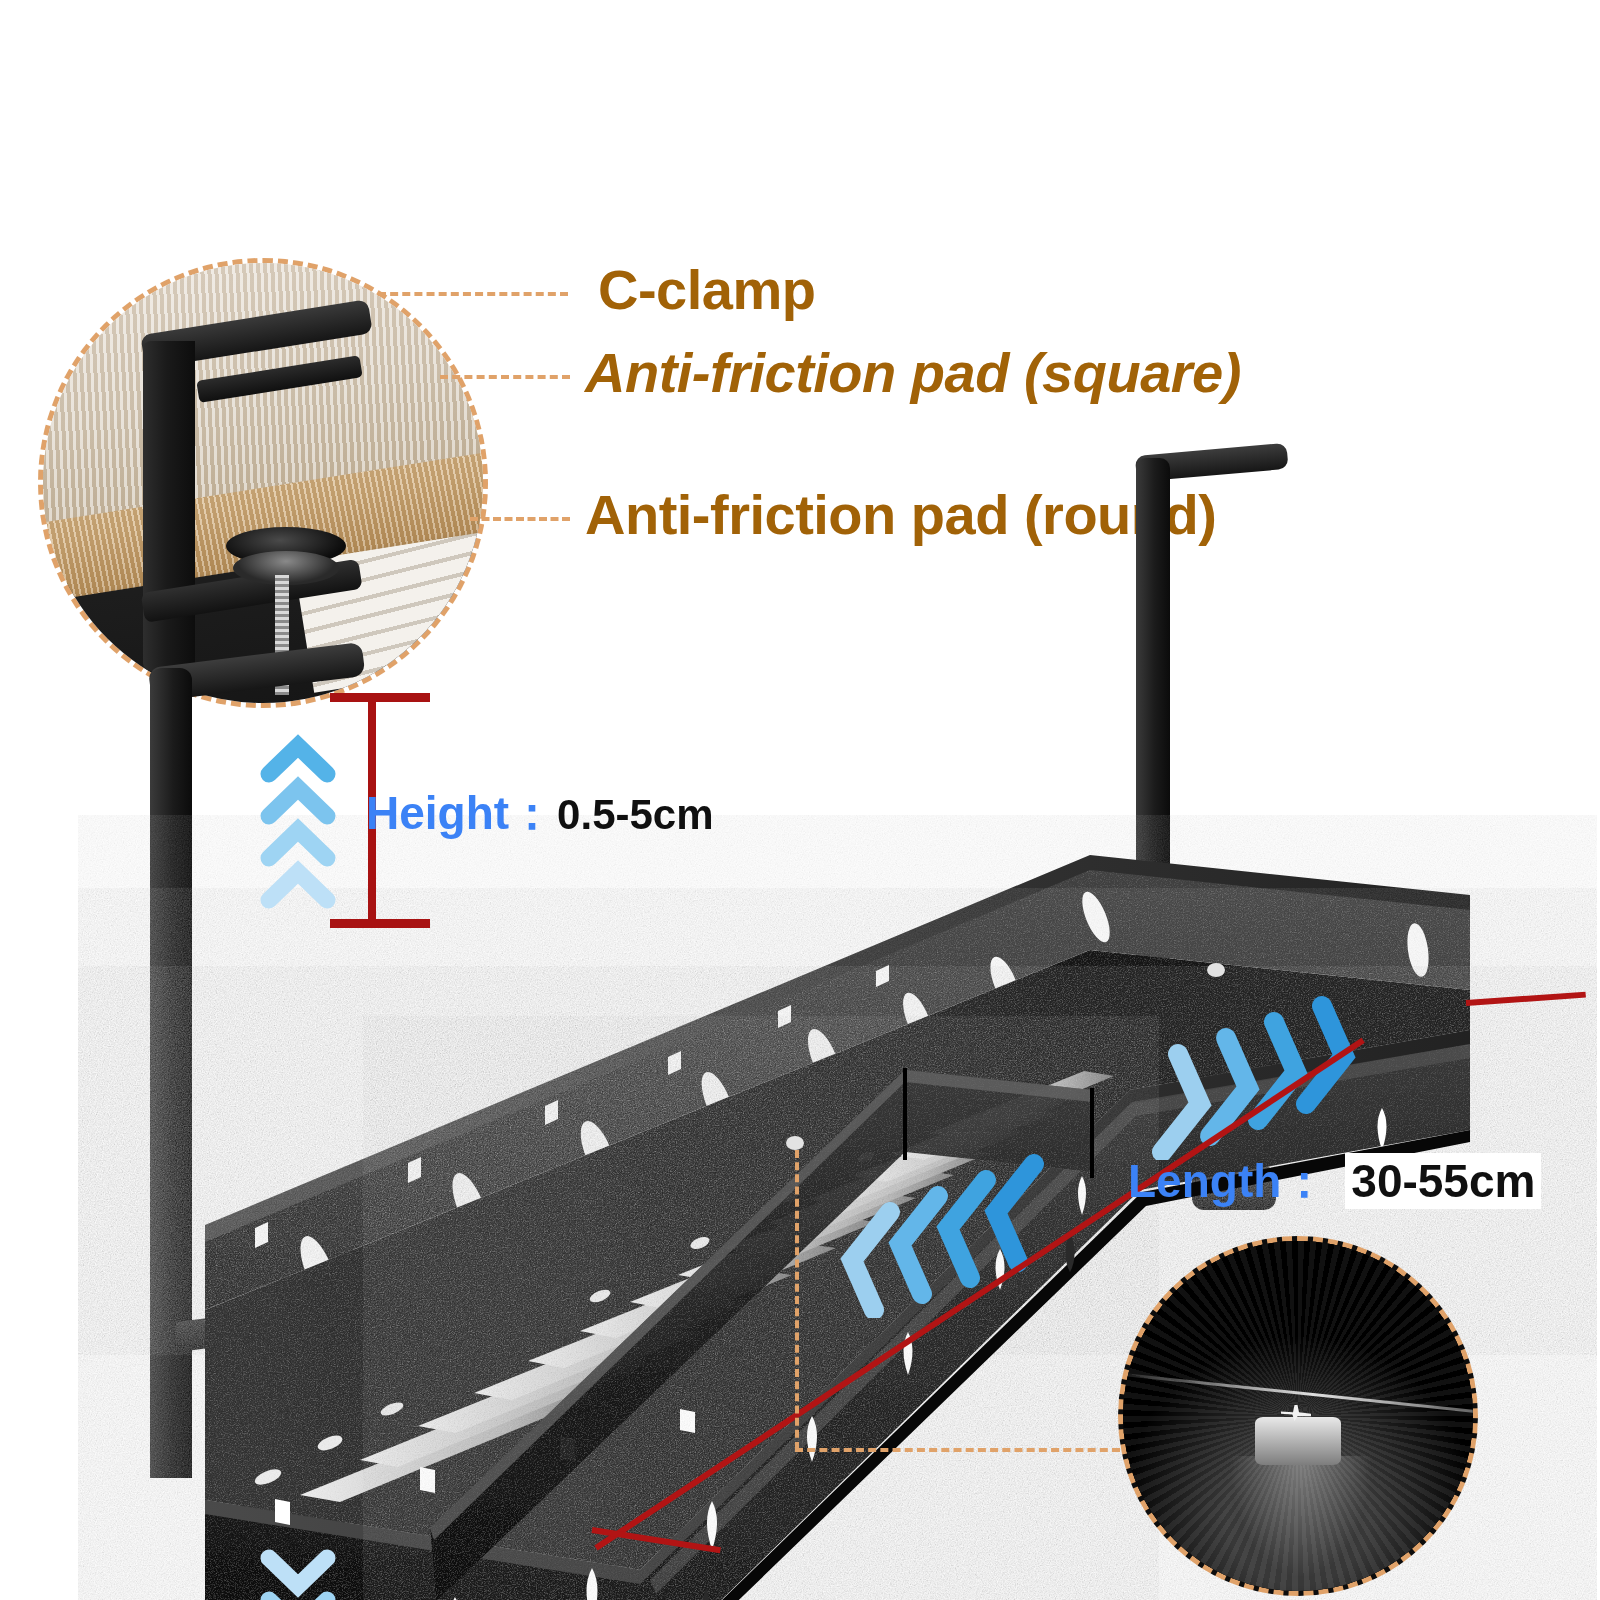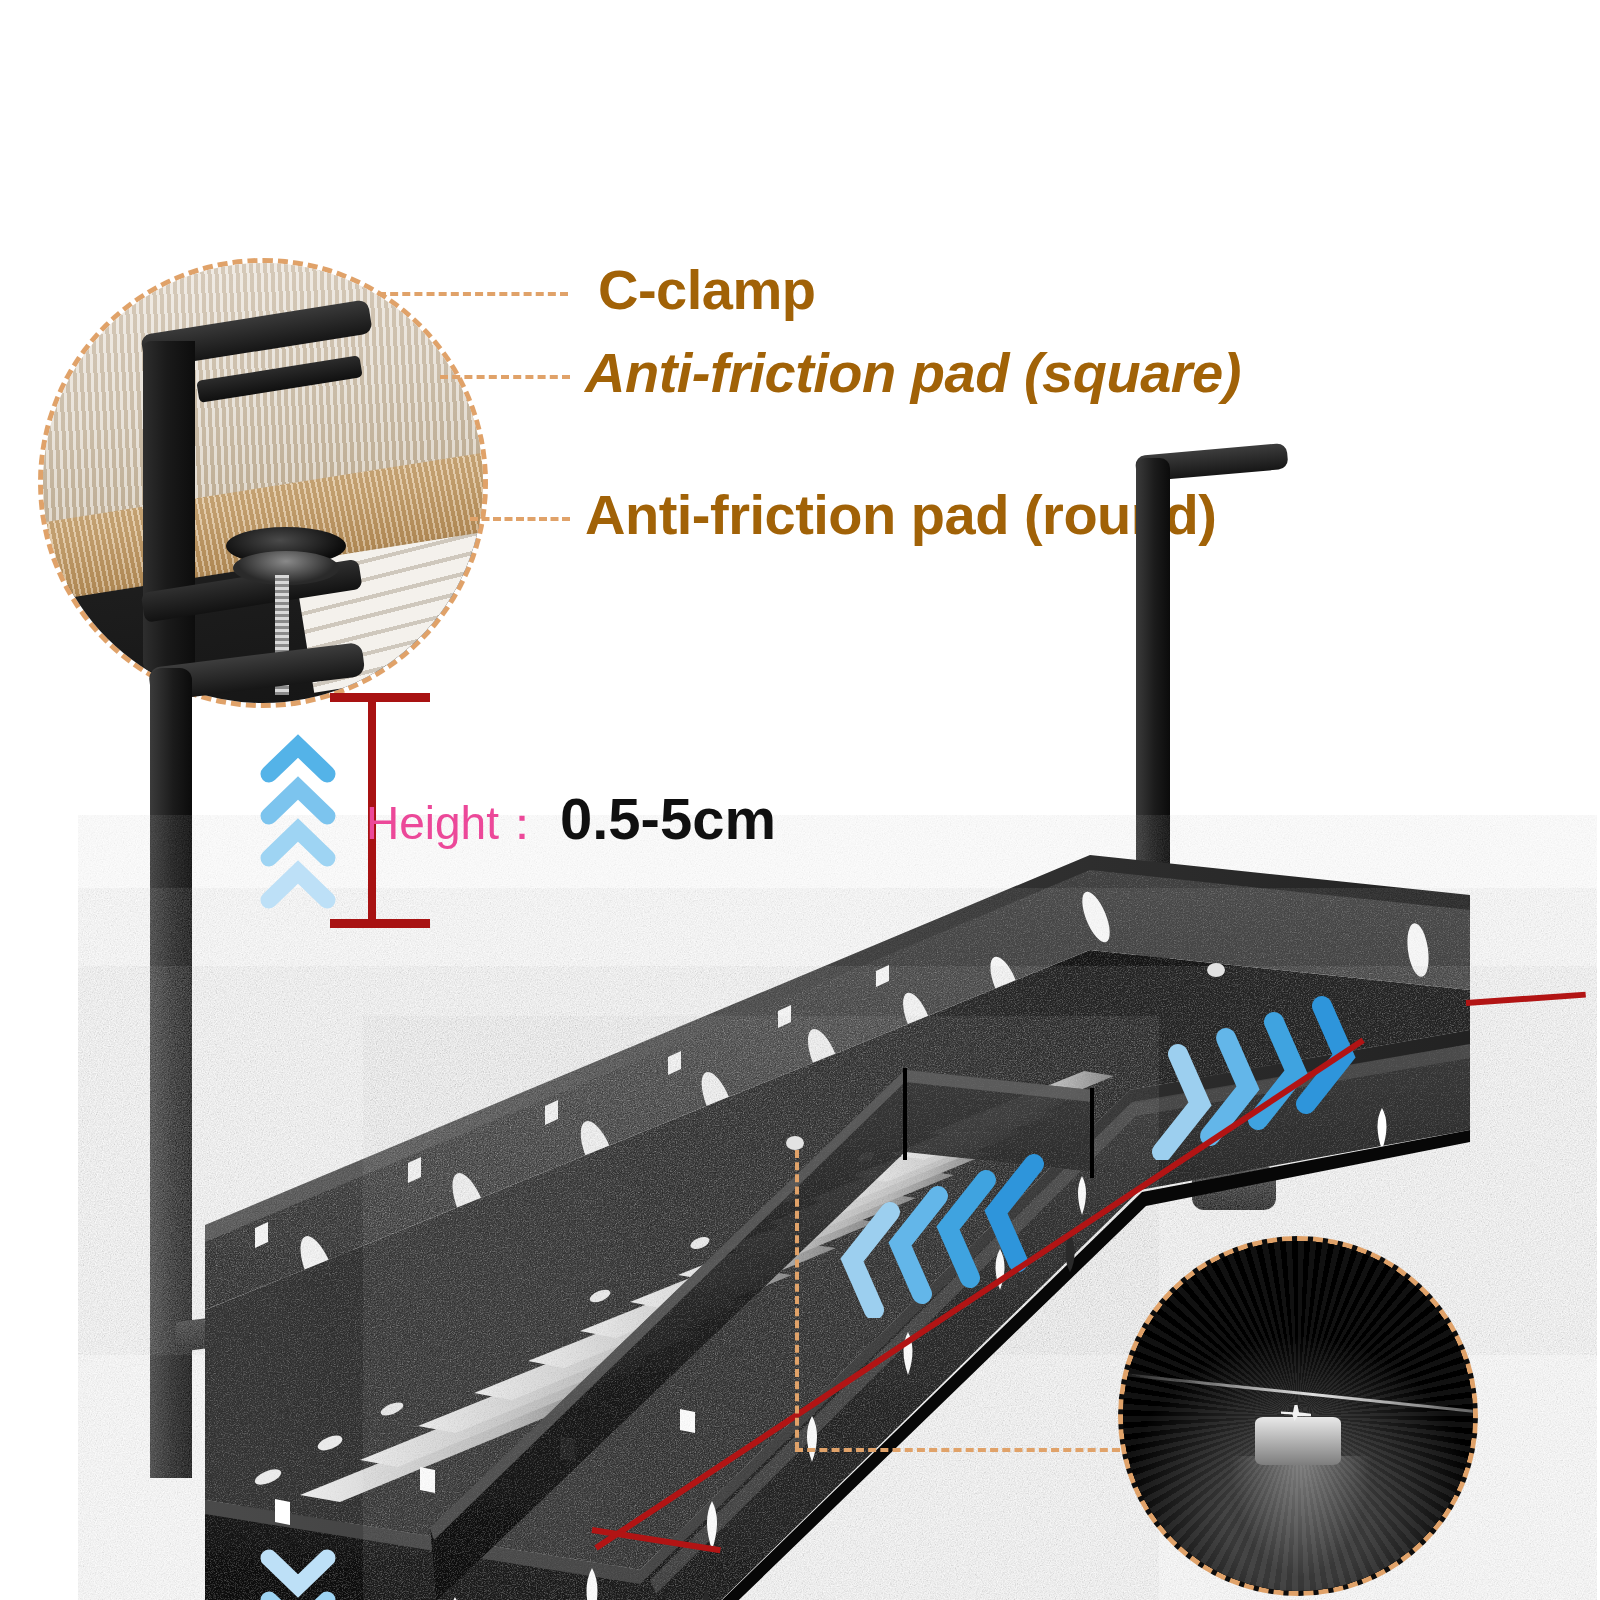--- a/index.html
+++ b/index.html
@@ -145,25 +145,25 @@
   #height-tick-top{left:330px;top:693px;width:100px;height:9px;background:#a81212;}
   #height-tick-bot{left:330px;top:919px;width:100px;height:9px;background:#a81212;}
 
   .redseg{position:absolute;height:6px;background:#b21414;transform-origin:left center;}
   #len-main{left:596px;top:1545px;width:920px;transform:rotate(-33.5deg);}
   #len-tick-right{left:1466px;top:1000px;width:120px;transform:rotate(-4deg);height:6px;}
   #len-tick-left{left:592px;top:1527px;width:130px;transform:rotate(9deg);height:6px;}
 
   
   .dimlabel{position:absolute;white-space:nowrap;line-height:1;}
-  .dim-key{color:#ec4899;font-weight:400;margin-top:31px;}
+  .dim-key{color:#3b82f6;font-weight:700;margin-top:31px;}
   .dim-val{color:#101010;font-weight:700;}
   #height-label{left:366px;top:790px;font-size:46px;}
   #height-label .dim-key{font-size:46px;}
-  #height-label .dim-val{font-size:58px;margin-left:15px;}
+  #height-label .dim-val{font-size:42px;margin-left:2px;}
   #length-label{left:1128px;top:1158px;font-size:46px;}
   #length-label .dim-key{font-size:46px;}
   #length-label .dim-val{font-size:46px;margin-left:18px;background:#fff;padding:2px 6px;}
 
   
   #product{position:absolute;left:0;top:430px;width:1600px;height:1170px;}
 
   
   #lc-post{
     position:absolute;left:150px;top:238px;width:42px;height:810px;
@@ -464,20 +464,23 @@
   <div class="dimline" id="height-tick-bot"></div>
 
   <div class="dimlabel" id="height-label">
     <span class="dim-key">Height：</span><span class="dim-val">0.5-5cm</span>
   </div>
 
   <div class="redseg" id="len-main"></div>
   <div class="redseg" id="len-tick-right"></div>
   <div class="redseg" id="len-tick-left"></div>
 
+  <div class="dimlabel" id="length-label">
+    <span class="dim-key">Length：</span><span class="dim-val">30-55cm</span>
+  </div>
 
   <div id="leader-vert"></div>
   <div id="leader-bottom"></div>
 
   <div class="inset" id="inset-screw">
     <div class="screw-surface"></div>
     <div class="screw-seam"></div>
     <div class="screw-glow"></div>
     <div class="screw-head"></div>
   </div>

